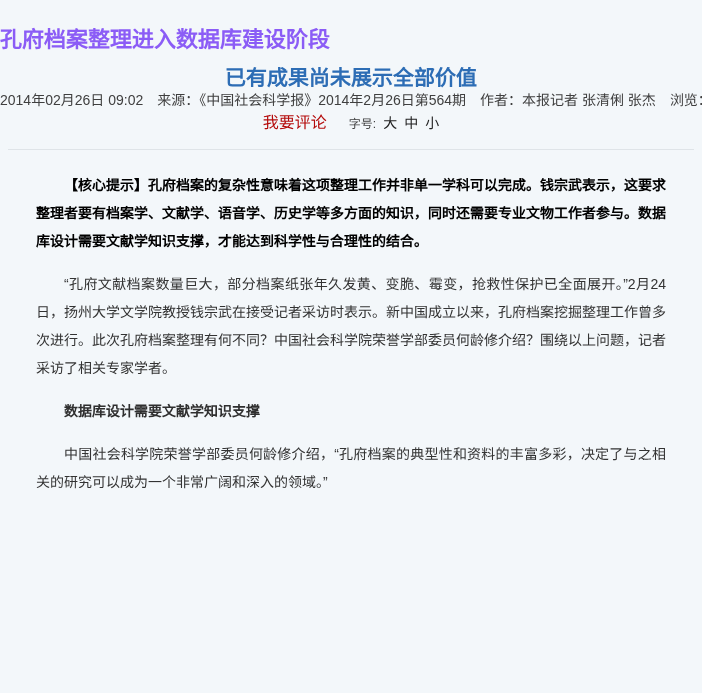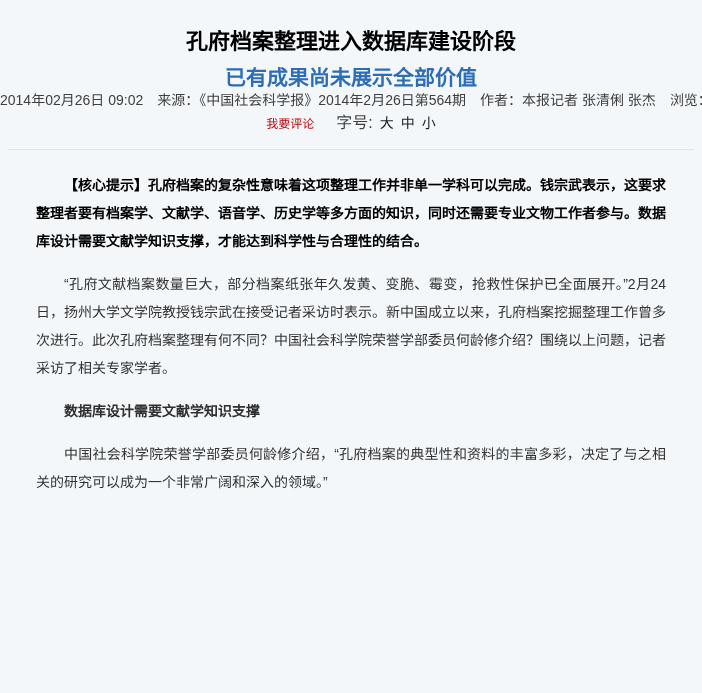--- a/index.html
+++ b/index.html
@@ -9,25 +9,25 @@
     font-family: "Liberation Sans", sans-serif;
   }
   .page {
     width: 702px;
     min-height: 693px;
     background: #f3f7fa;
     padding-top: 28px;
     overflow: hidden;
   }
   .title {
-    text-align: center;
     font-size: 22px;
     line-height: 28px;
     font-weight: bold;
-    color: #000000;
+    color: #8b5cf6;
+    font-family: Liberation Mono, monospace;
   }
   .subtitle {
     text-align: center;
     font-size: 21px;
     line-height: 18px;
     font-weight: bold;
     color: #2d6db5;
     margin-top: 13px;
   }
   .meta {
@@ -43,26 +43,26 @@
   .meta .red { color: #c00000; }
   .meta-row2 {
     text-align: center;
     font-size: 12px;
     line-height: 20px;
     color: #3f3f3f;
     margin-top: 3px;
   }
   .comment-link {
     color: #b40b0b;
-    font-size: 12px;
+    font-size: 16px;
     cursor: pointer;
     text-decoration: none;
   }
   .fontsize-label {
-    font-size: 16px;
+    font-size: 12px;
     color: #3f3f3f;
     margin-left: 22px;
   }
   .fs-opt {
     font-size: 14px;
     color: #222;
     cursor: pointer;
     margin-left: 7px;
     text-decoration: none;
   }

